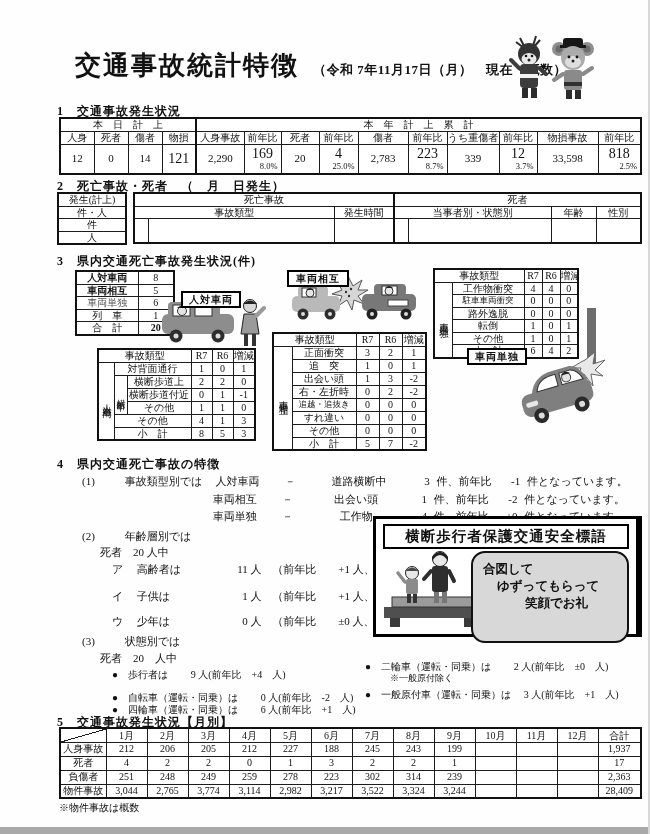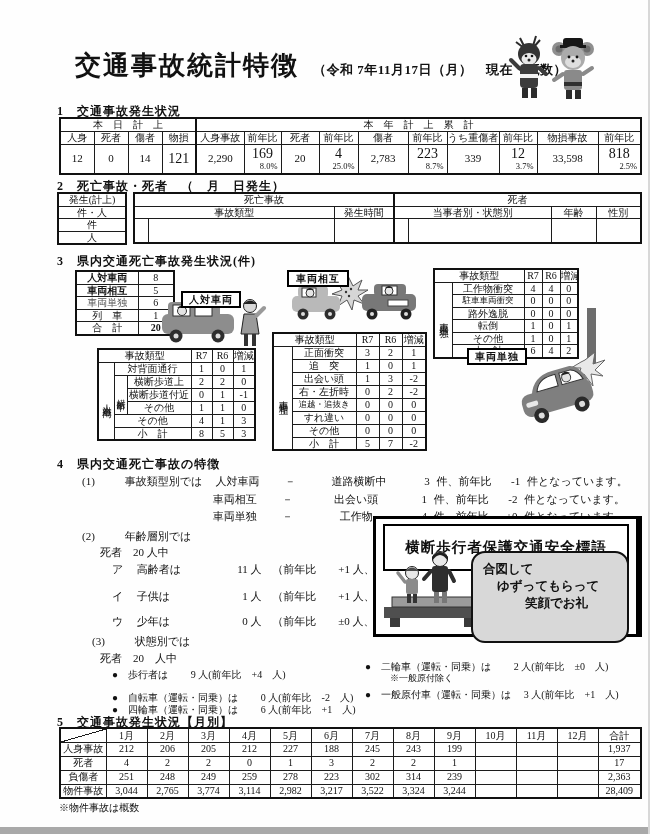--- a/index.html
+++ b/index.html
@@ -36,21 +36,21 @@
   .f11 { font-size:11px; }
   .f95 { font-size:9.5px; }
 
   .line { position:absolute; white-space:nowrap; }
   .ib { display:inline-block; }
 
   
   .slogan { position:absolute; background:#fff; border:3px solid #000; border-right-width:6px; }
   .slogan-head { margin:5px 7px 0 7px; border:2px solid #000; text-align:center;
                  font-family:"Liberation Sans", sans-serif; font-weight:bold; font-size:14.5px;
-                 letter-spacing:1px; padding:12px 0; }
+                 letter-spacing:1px; padding:1px 0; }
   .bubble { position:absolute; background:#d8d8d8; border:2px solid #111; border-radius:14px;
             font-family:"Liberation Sans", sans-serif; font-weight:bold; font-size:12.5px; line-height:1.35;
             padding:8px 10px; }
   .bubble .l2 { margin-left:14px; }
   .bubble .l3 { margin-left:42px; }
   td.rt { text-align:right; padding-right:3px; }
 </style>
 </head>
 <body>
 
@@ -565,21 +565,21 @@
     <span class="ib" style="width:42px; text-align:right">1 人</span>
     <span class="ib" style="margin-left:8px">（前年比　　+1 人、構成率　　 5.0%　）</span>
   </div>
   <div class="line f11" style="left:112px; top:614px;">
     <span class="ib" style="width:22px">ウ</span>
     <span class="ib" style="width:80px">少年は</span>
     <span class="ib" style="width:42px; text-align:right">0 人</span>
     <span class="ib" style="margin-left:8px">（前年比　　±0 人、構成率　　 0.0%　）</span>
   </div>
 
-  <div class="line f11" style="left:92px; top:634px;">
+  <div class="line f11" style="left:82px; top:634px;">
     <span class="ib" style="width:40px">(3)</span>
     <span>状態別では</span>
   </div>
   <div class="line f11" style="left:100px; top:651px;">死者　20　人中</div>
   <div class="line f10" style="left:112px; top:668px;">●　歩行者は　　 9 人(前年比　+4　人)</div>
   <div class="line f10" style="left:112px; top:691px;">●　自転車（運転・同乗）は　　 0 人(前年比　-2　人)</div>
   <div class="line f10" style="left:112px; top:703px;">●　四輪車（運転・同乗）は　　 6 人(前年比　+1　人)</div>
   <div class="line f10" style="left:365px; top:660px;">●　二輪車（運転・同乗）は　　 2 人(前年比　±0　人)</div>
   <div class="line" style="left:390px; top:672px; font-size:9px;">※一般原付除く</div>
   <div class="line f10" style="left:365px; top:688px;">●　一般原付車（運転・同乗）は　 3 人(前年比　+1　人)</div>

